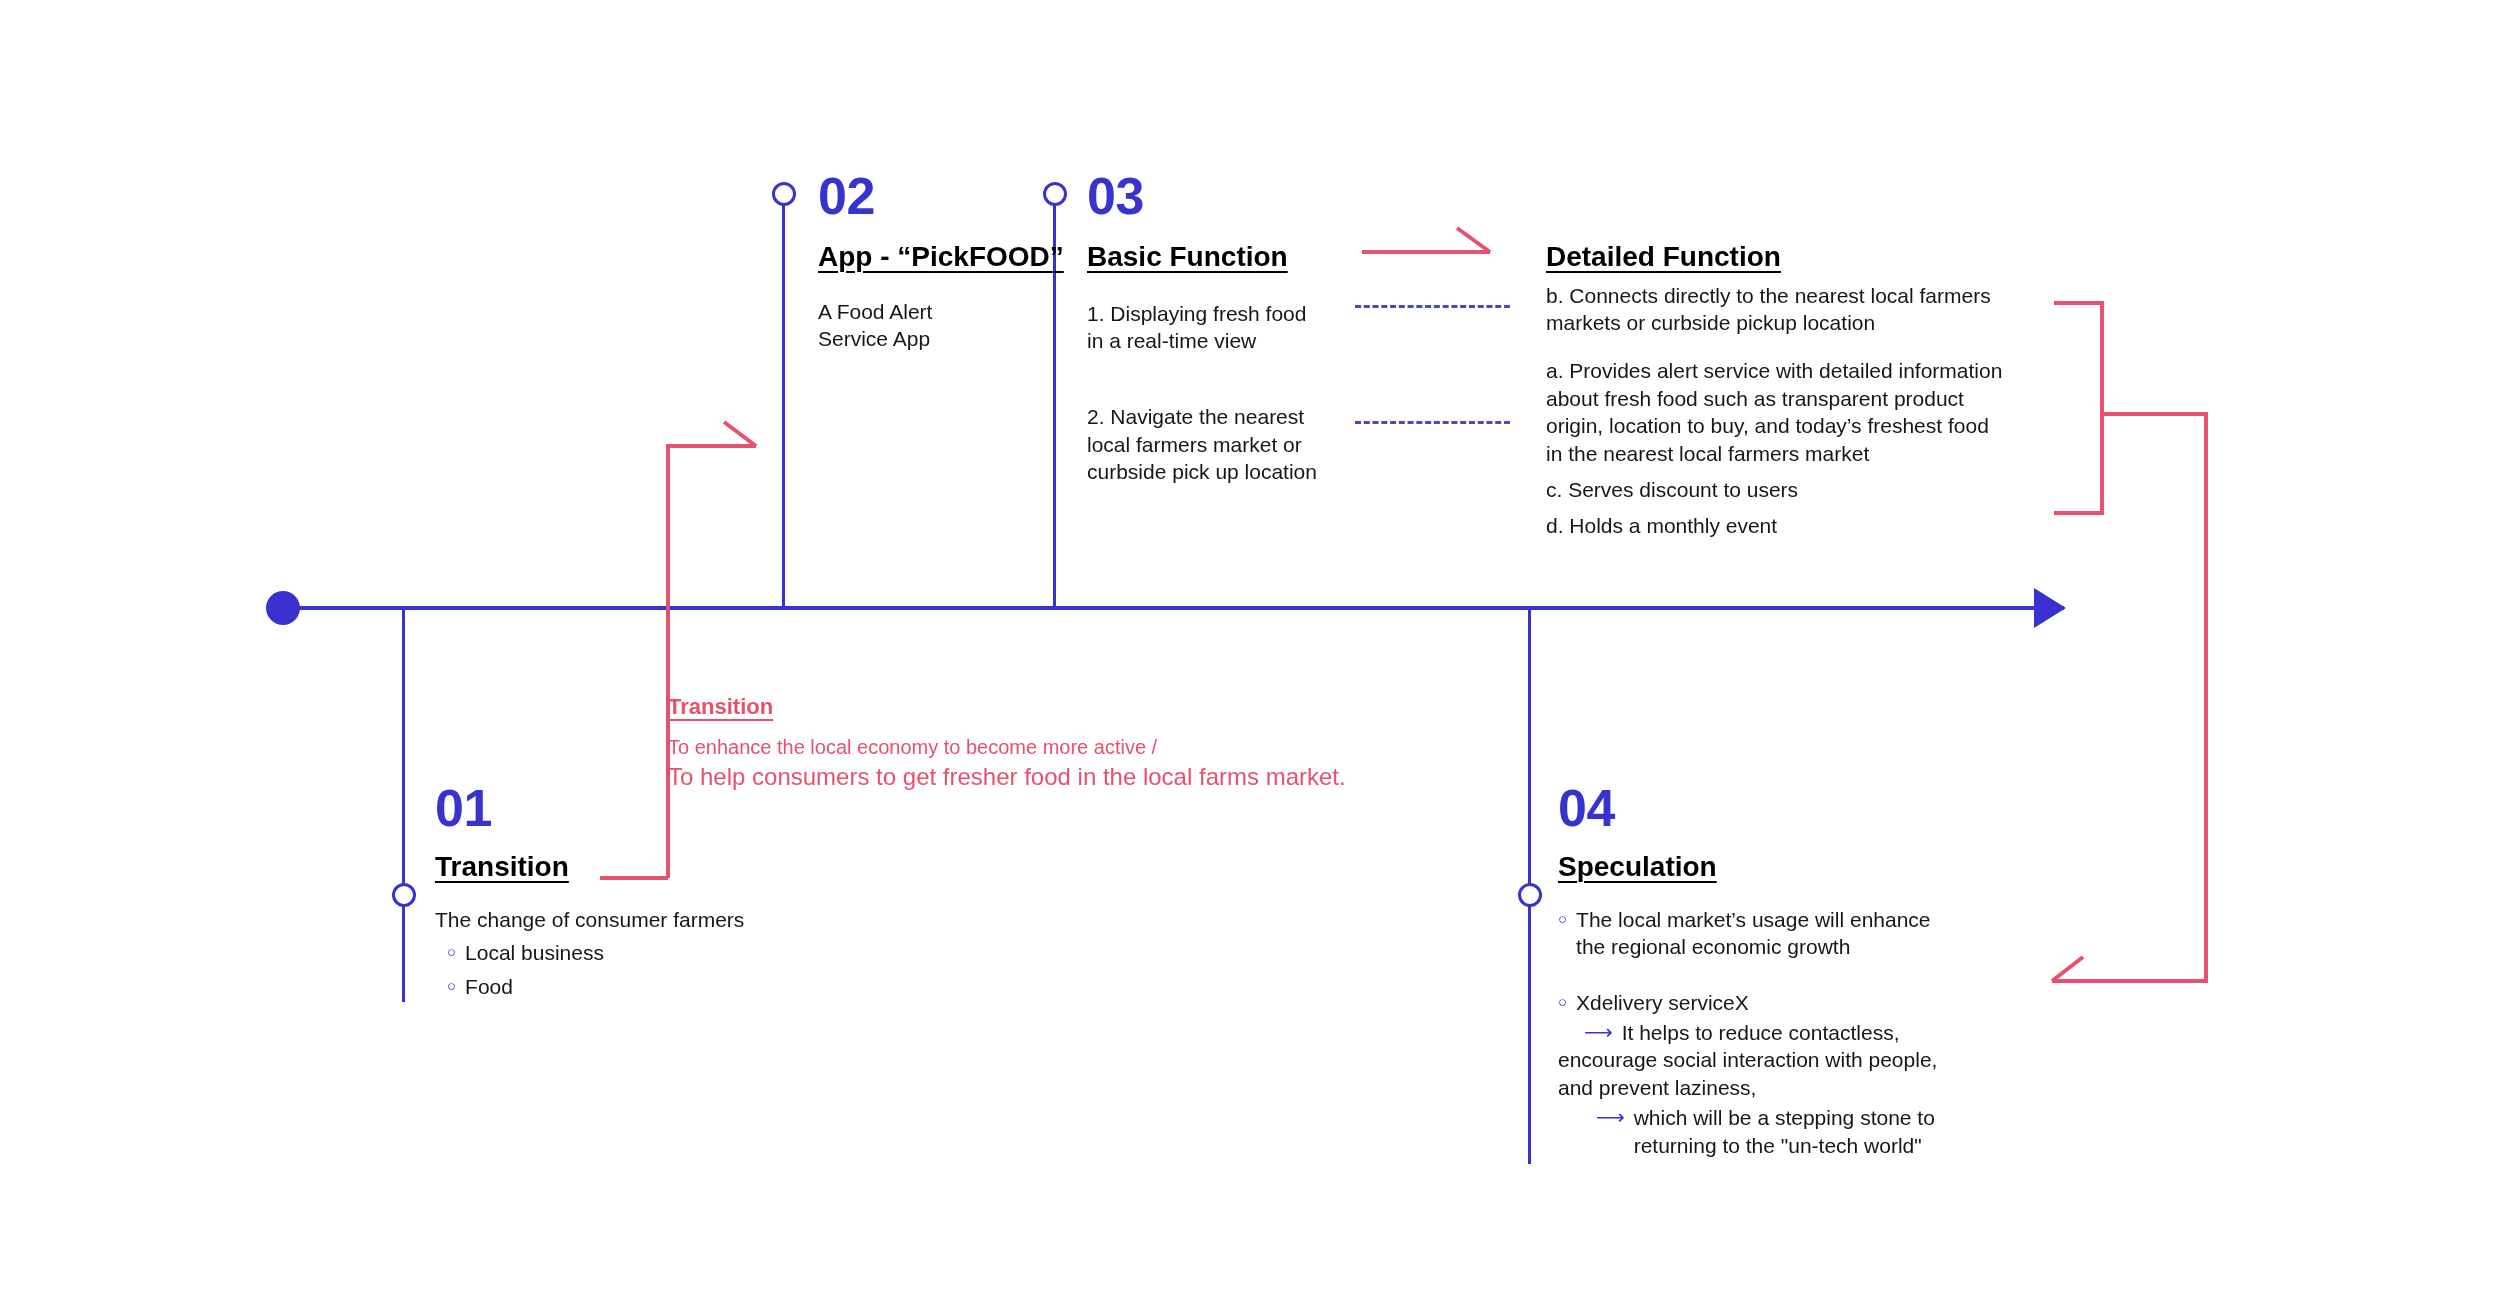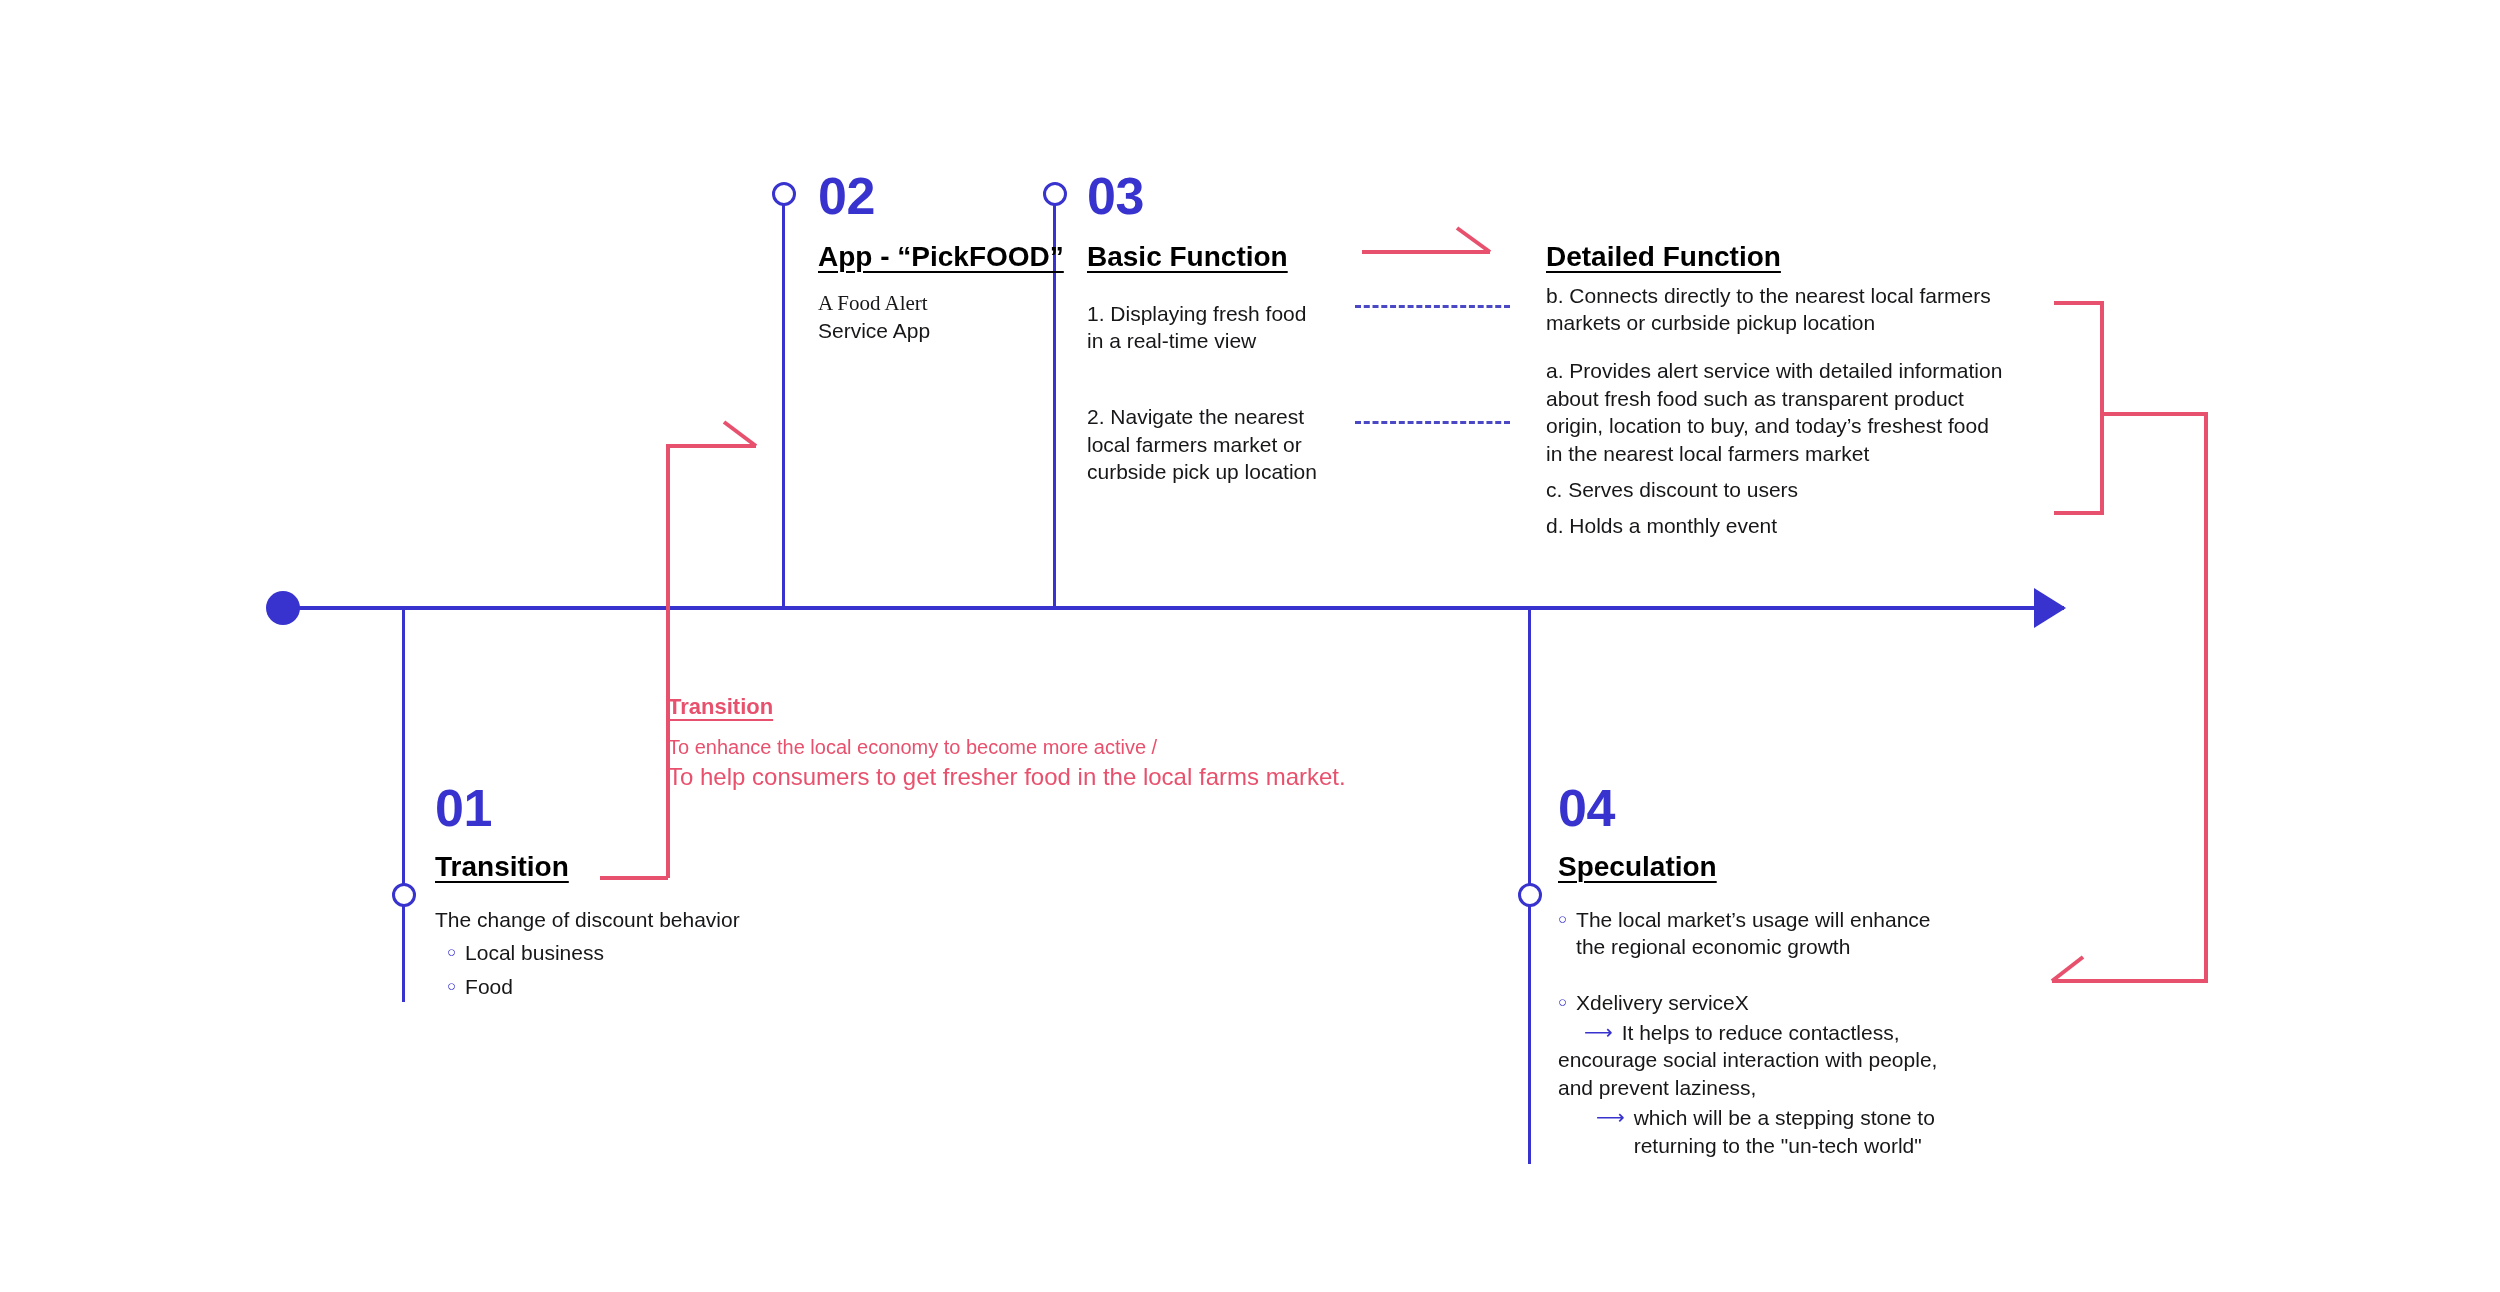--- a/index.html
+++ b/index.html
@@ -165,21 +165,21 @@
 
     <g>
       <path d="M 2102 414 L 2206 414 L 2206 981 L 2052 981" fill="none" stroke="#E8516D" stroke-width="4"></path>
       <line x1="2052" y1="981" x2="2083" y2="957" stroke="#E8516D" stroke-width="4"></line>
     </g>
   </svg>
 
   <div class="abs" style="left:818px; top:170px; width:250px;">
     <div class="num">02</div>
     <div class="heading" style="margin-top:18px;">App - “PickFOOD”</div>
-    <div class="body-text" style="margin-top:16px;font-family:Liberation Serif, serif;">A Food Alert</div>
+    <div class="body-text" style="margin-top:24px;">A Food Alert</div>
     <div class="body-text">Service App</div>
   </div>
 
   <div class="abs" style="left:1087px; top:170px; width:280px;">
     <div class="num">03</div>
     <div class="heading" style="margin-top:18px;">Basic Function</div>
     <div class="body-text" style="margin-top:26px; white-space:pre-line;">1. Displaying fresh food
 in a real-time view</div>
     <div class="body-text" style="margin-top:48px; white-space:pre-line;">2. Navigate the nearest
 local farmers market or
@@ -200,21 +200,21 @@
 
   <div class="abs" style="left:668px; top:694px; width:780px;">
     <div class="heading pink" style="font-size:22px;">Transition</div>
     <div class="body-text pink" style="margin-top:14px; font-size:20px;">To enhance the local economy to become more active /</div>
     <div class="body-text pink" style="font-size:24px;">To help consumers to get fresher food in the local farms market.</div>
   </div>
 
   <div class="abs" style="left:435px; top:782px; width:420px;">
     <div class="num">01</div>
     <div class="heading" style="margin-top:16px;">Transition</div>
-    <div class="body-text" style="margin-top:22px;">The change of discount behavior</div>
+    <div class="body-text" style="margin-top:22px;">The change of consumer farmers</div>
     <div class="bullet-row" style="margin-top:6px; margin-left:12px;">
       <span class="ring-bullet">○</span>
       <span class="body-text">Local business</span>
     </div>
     <div class="bullet-row" style="margin-top:6px; margin-left:12px;">
       <span class="ring-bullet">○</span>
       <span class="body-text">Food</span>
     </div>
   </div>
 

